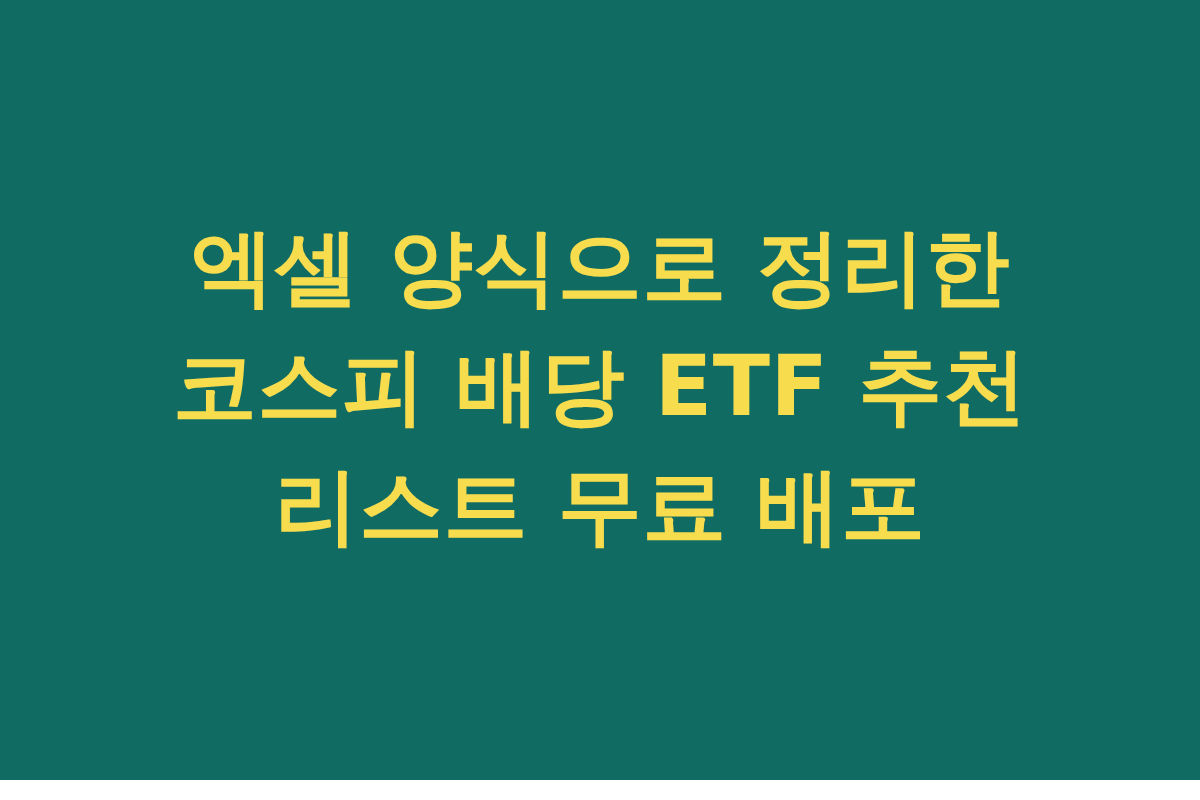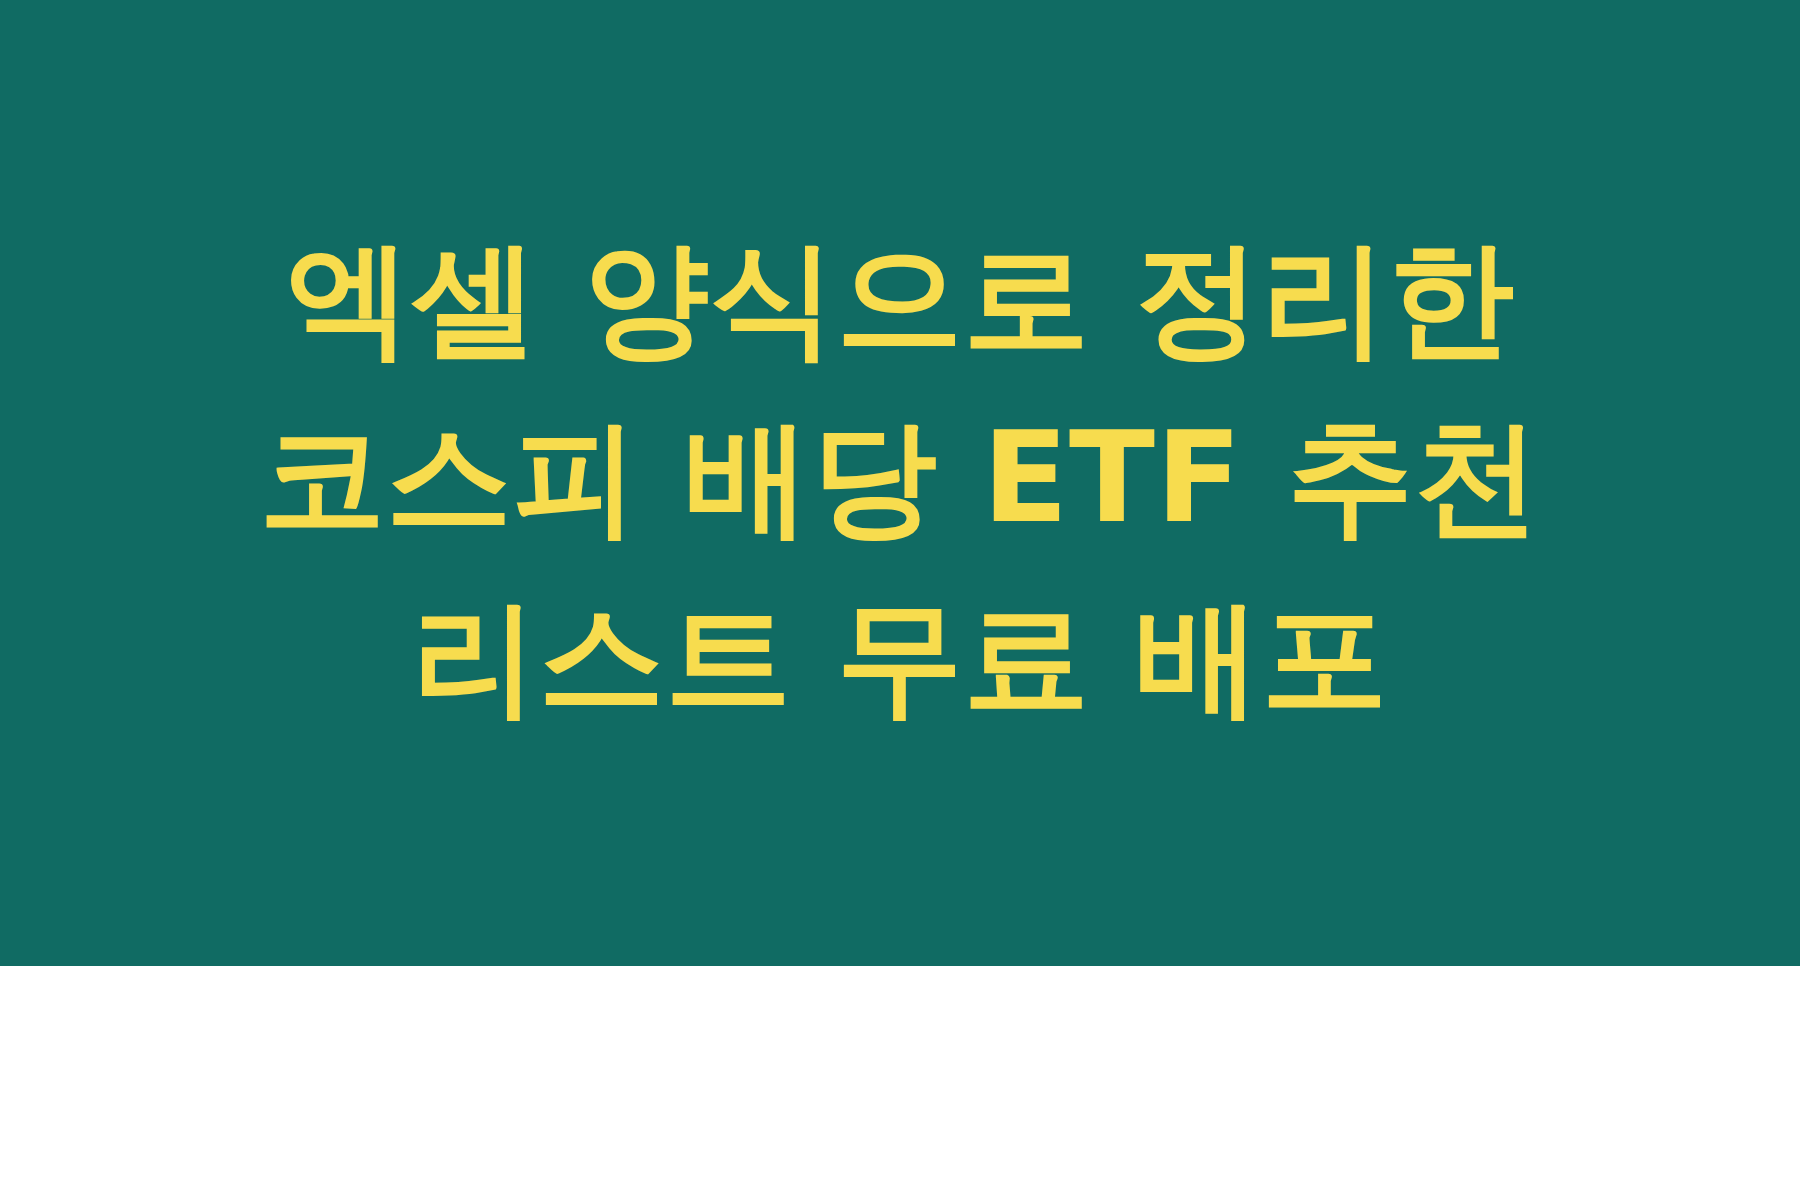--- a/index.html
+++ b/index.html
@@ -11,21 +11,21 @@
   body {
     width: 1200px;
     height: 800px;
     overflow: hidden;
     font-family: "DejaVu Sans", "Liberation Sans", sans-serif;
   }
 
   #thumbnail-canvas {
     position: relative;
     width: 1200px;
-    height: 644px;
+    height: 780px;
     background: #106B63;
     display: flex;
     align-items: center;
     justify-content: center;
     box-sizing: border-box;
   }
 
   #headline-block {
     width: 1060px;
     text-align: center;

